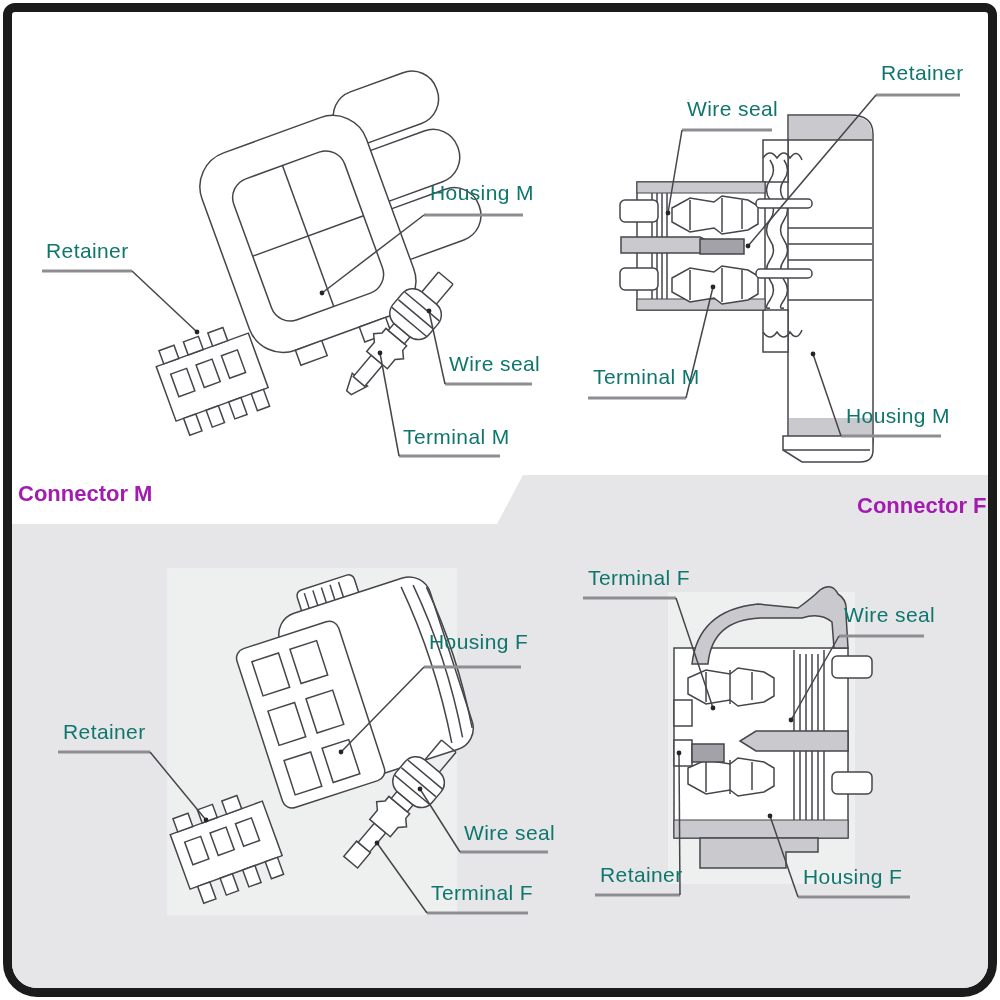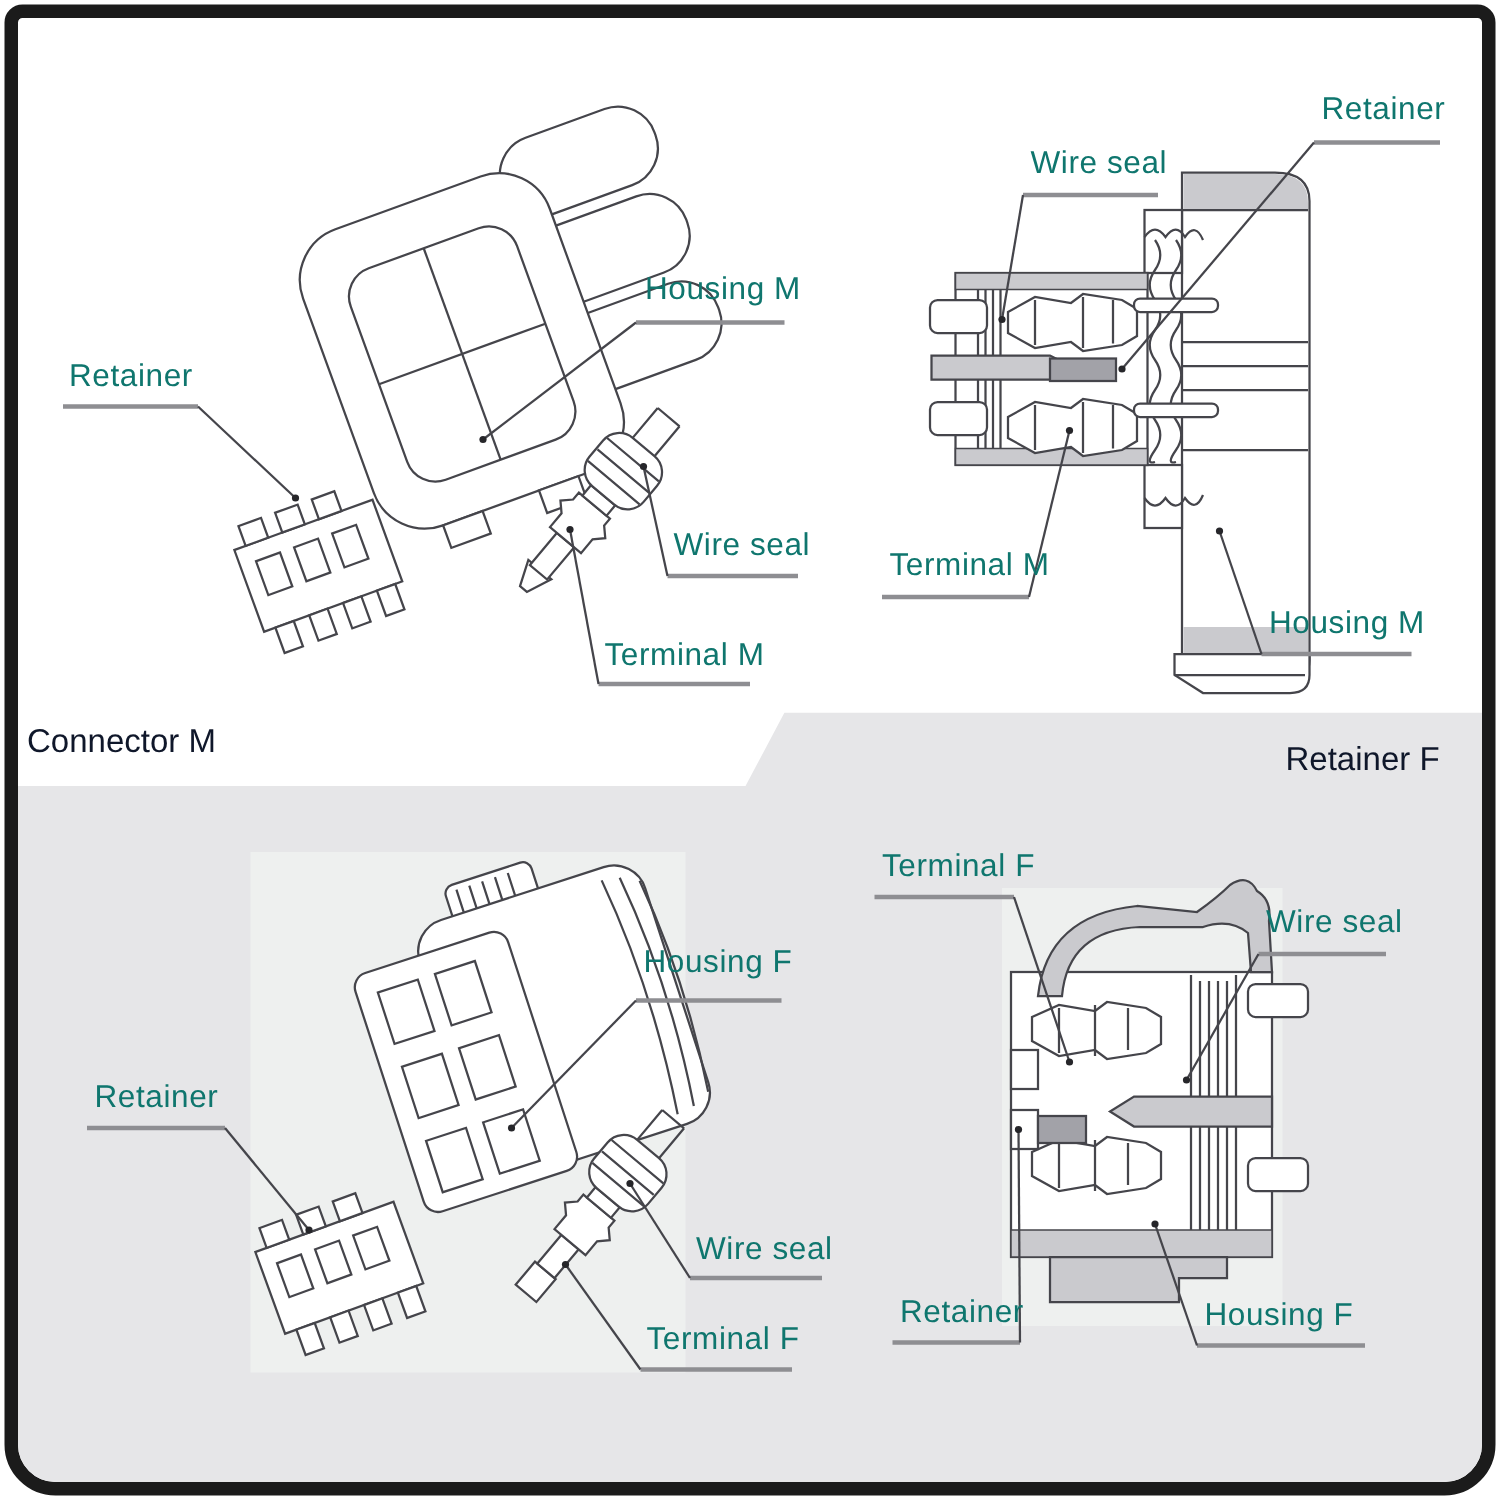--- a/index.html
+++ b/index.html
@@ -8,22 +8,22 @@
   .frame{position:absolute;inset:3px;border:9px solid #1b1b1b;
          border-radius:12px 12px 34px 34px;background:#ffffff;overflow:hidden;}
   .gray-region{position:absolute;inset:0;background:#e6e6e8;
          clip-path:polygon(0 512px,485px 512px,511px 463px,976px 463px,976px 976px,0 976px);}
   .light-rect{position:absolute;background:#eef0ef;}
   .rect1{left:155px;top:556px;width:290px;height:347px;}
   .rect2{left:656px;top:580px;width:187px;height:292px;}
   .art{position:absolute;left:0;top:0;}
   .lbl{position:absolute;font-size:21px;letter-spacing:.4px;color:#0f766e;
        white-space:nowrap;line-height:26px;}
-  .heading{position:absolute;font-size:22px;font-weight:normal;letter-spacing:0;
-       color:#0f172a;white-space:nowrap;line-height:28px;}
+  .heading{position:absolute;font-size:22px;font-weight:bold;letter-spacing:0;
+       color:#a21caf;white-space:nowrap;line-height:28px;}
 </style>
 </head>
 <body>
 
 <div class="canvas">
   <div class="frame">
 
     <div class="gray-region"></div>
     <div class="light-rect rect1"></div>
     <div class="light-rect rect2"></div>
@@ -245,16 +245,16 @@
     <div class="lbl" style="left:417px;top:617px">Housing F</div>
     <div class="lbl" style="left:452px;top:808px">Wire seal</div>
     <div class="lbl" style="left:419px;top:868px">Terminal F</div>
 
     <div class="lbl" style="left:576px;top:553px">Terminal F</div>
     <div class="lbl" style="left:832px;top:590px">Wire seal</div>
     <div class="lbl" style="left:588px;top:850px">Retainer</div>
     <div class="lbl" style="left:791px;top:852px">Housing F</div>
 
     <div class="heading" style="left:6px;top:468px">Connector M</div>
-    <div class="heading" style="left:845px;top:480px">Retainer F</div>
+    <div class="heading" style="left:845px;top:480px">Connector F</div>
 
   </div>
 </div>
 
 </body></html>

